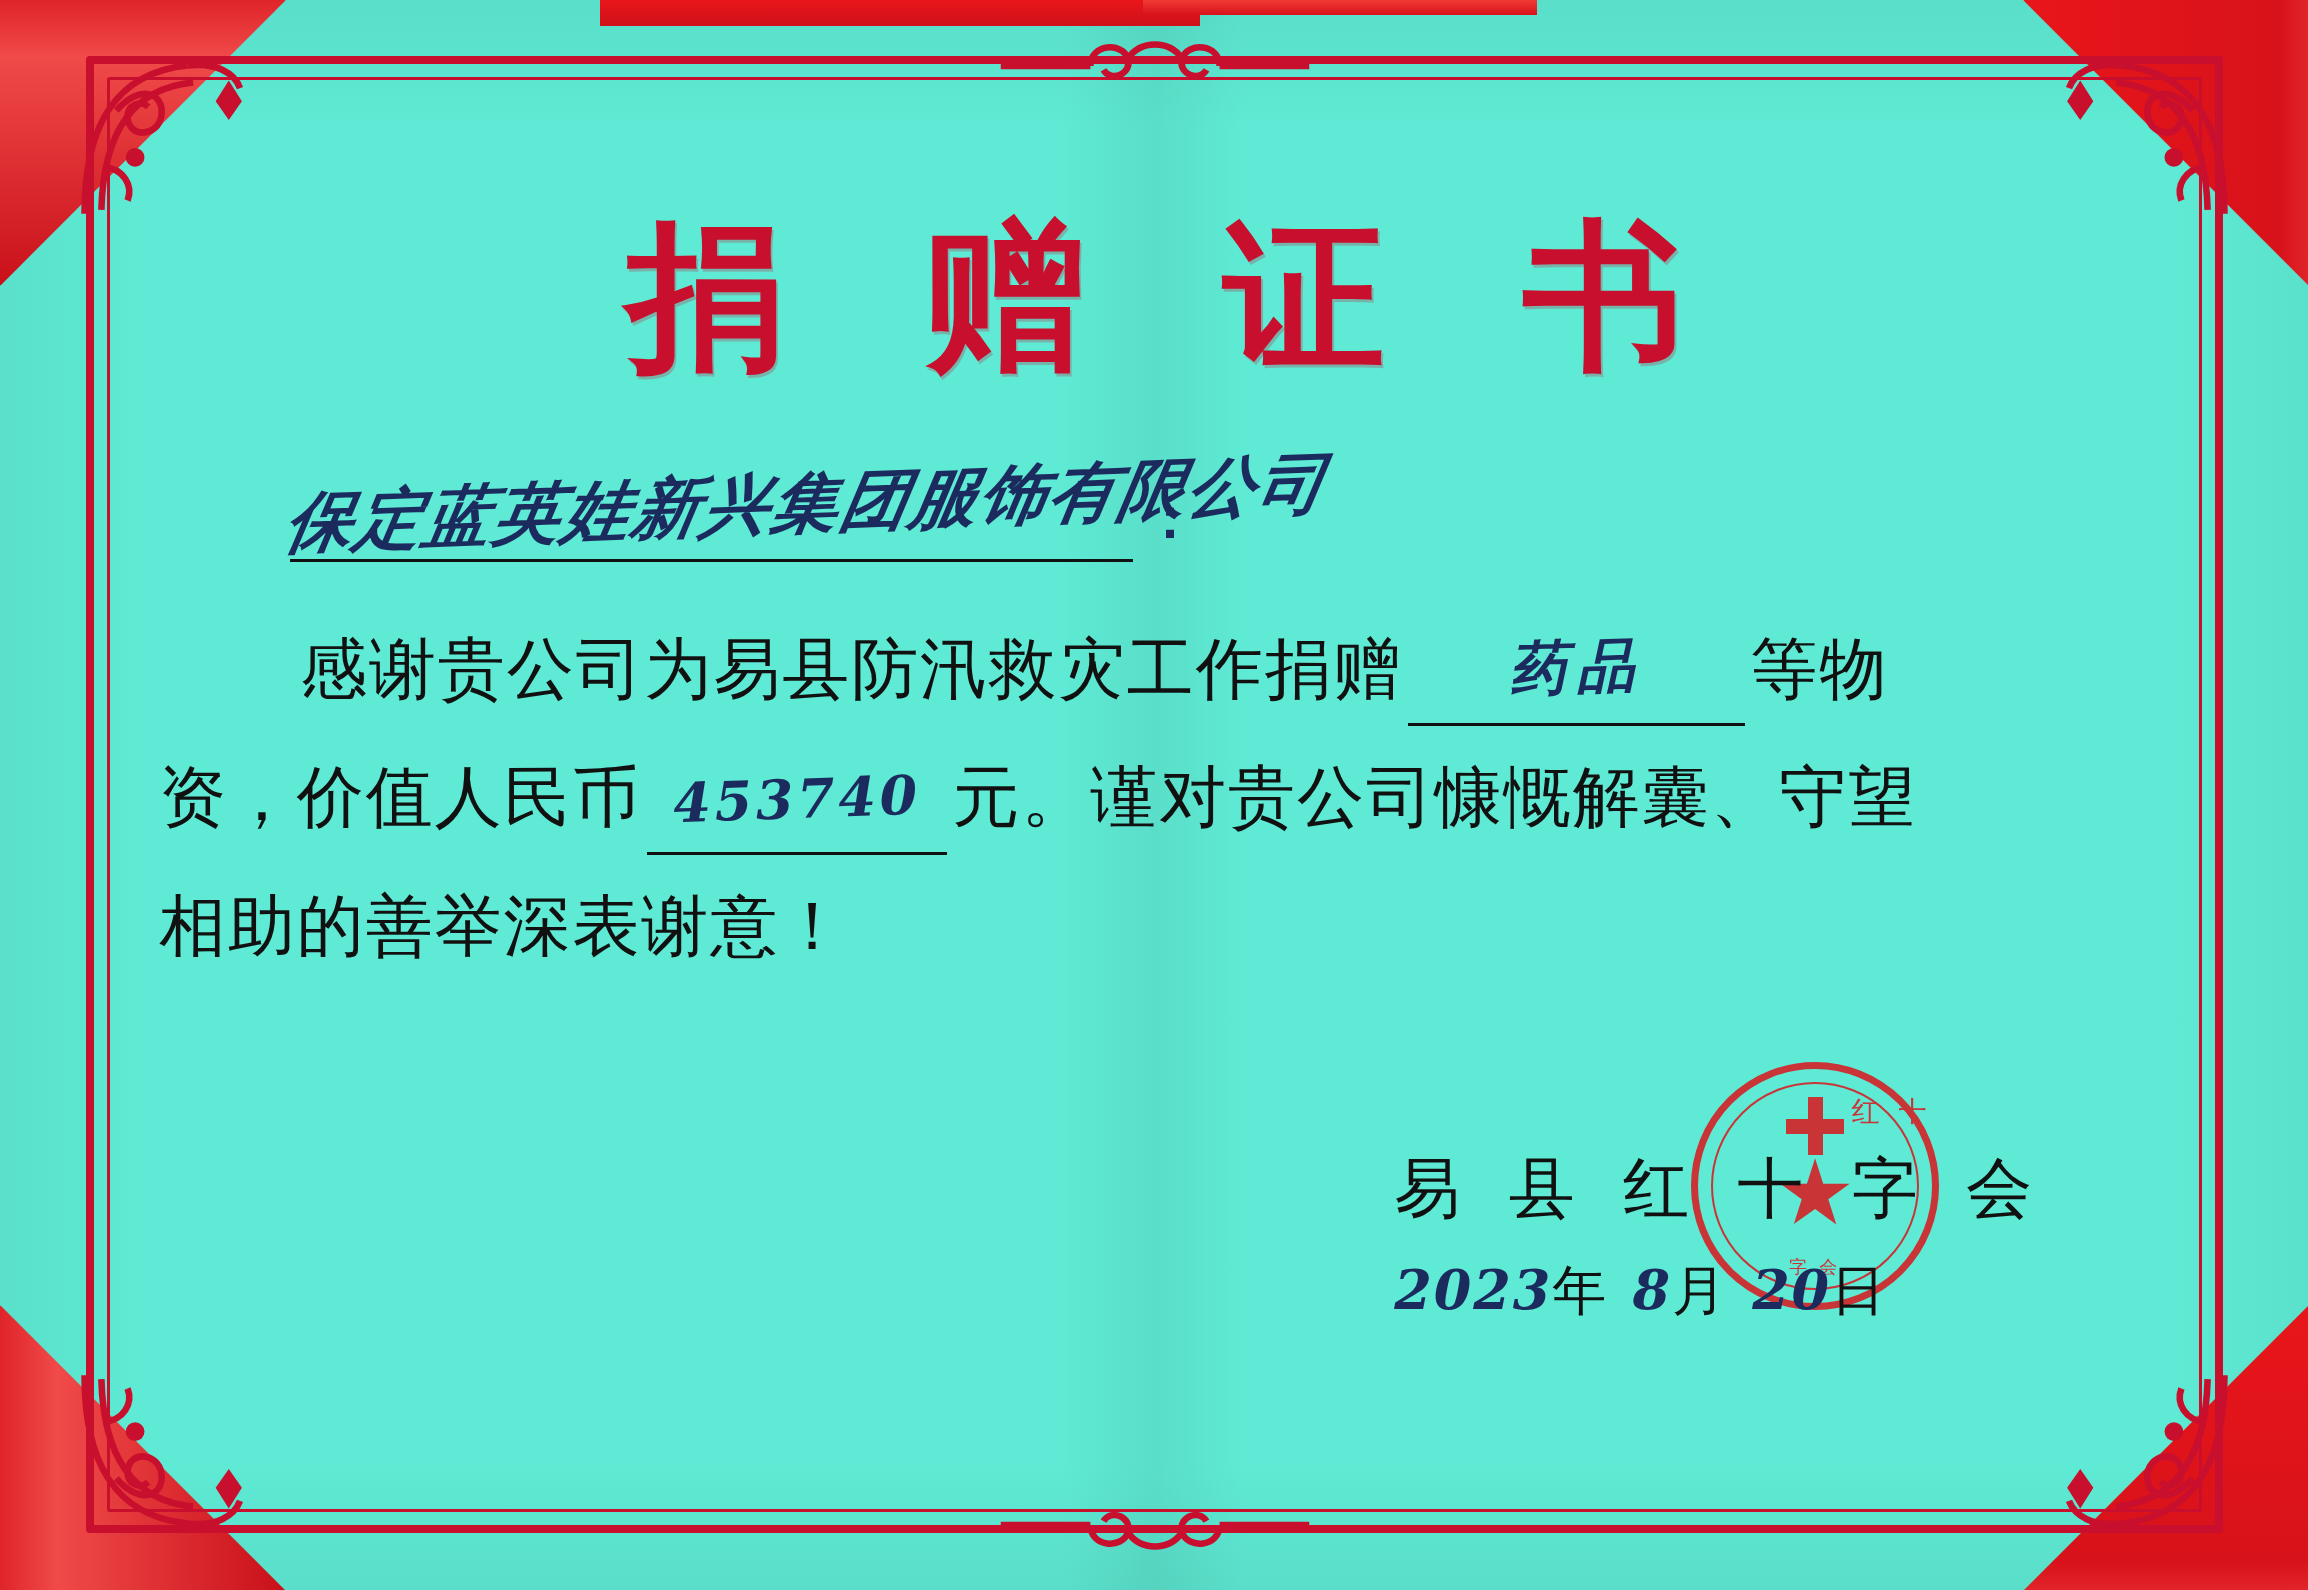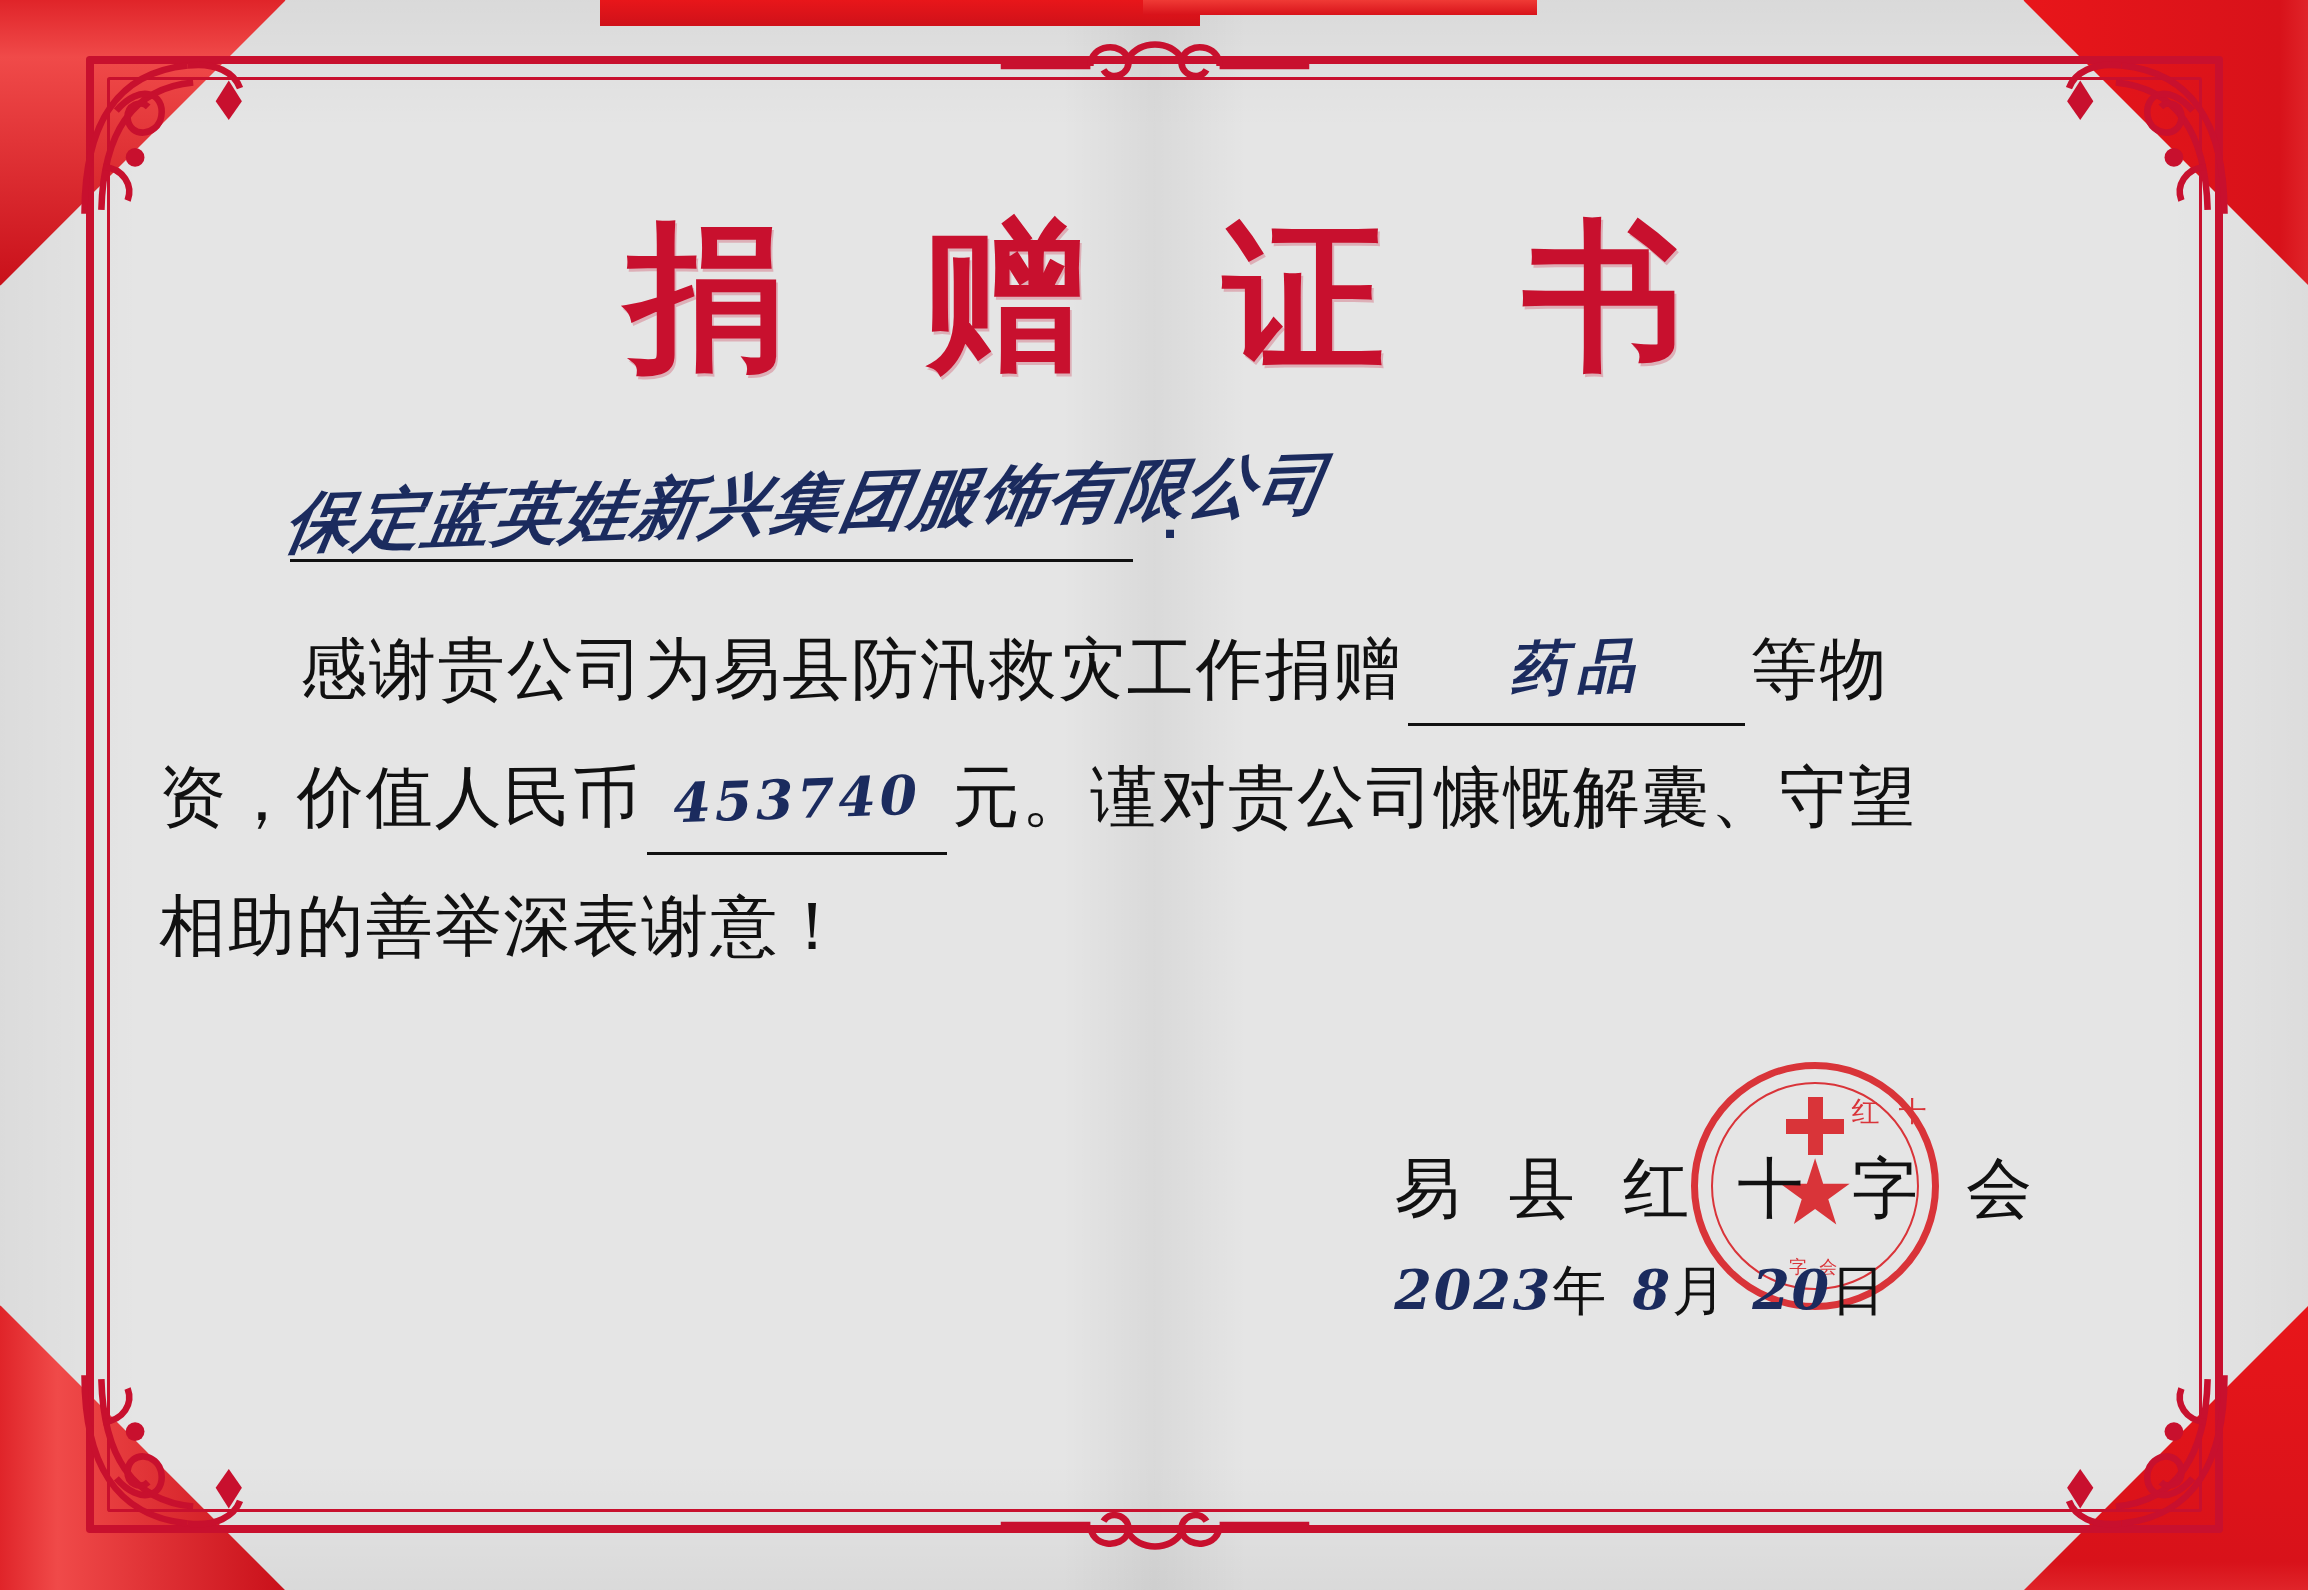--- a/index.html
+++ b/index.html
@@ -11,21 +11,21 @@
     width: 2309px;
     height: 1591px;
     overflow: hidden;
     font-family: "Liberation Sans", sans-serif;
   }
 
   #certificate {
     position: relative;
     width: 2309px;
     height: 1591px;
-    background: #e5e5e5;
+    background: #5eead4;
     overflow: hidden;
   }
 
   
   .paper-shade {
     position: absolute;
     inset: 0;
     background:
       linear-gradient(90deg, rgba(0,0,0,0.045) 0%, rgba(0,0,0,0.0) 6%, rgba(0,0,0,0.0) 46%, rgba(0,0,0,0.05) 50%, rgba(0,0,0,0.0) 54%, rgba(0,0,0,0.0) 94%, rgba(0,0,0,0.04) 100%),
       linear-gradient(180deg, rgba(0,0,0,0.05) 0%, rgba(255,255,255,0) 8%, rgba(255,255,255,0) 92%, rgba(0,0,0,0.05) 100%);

